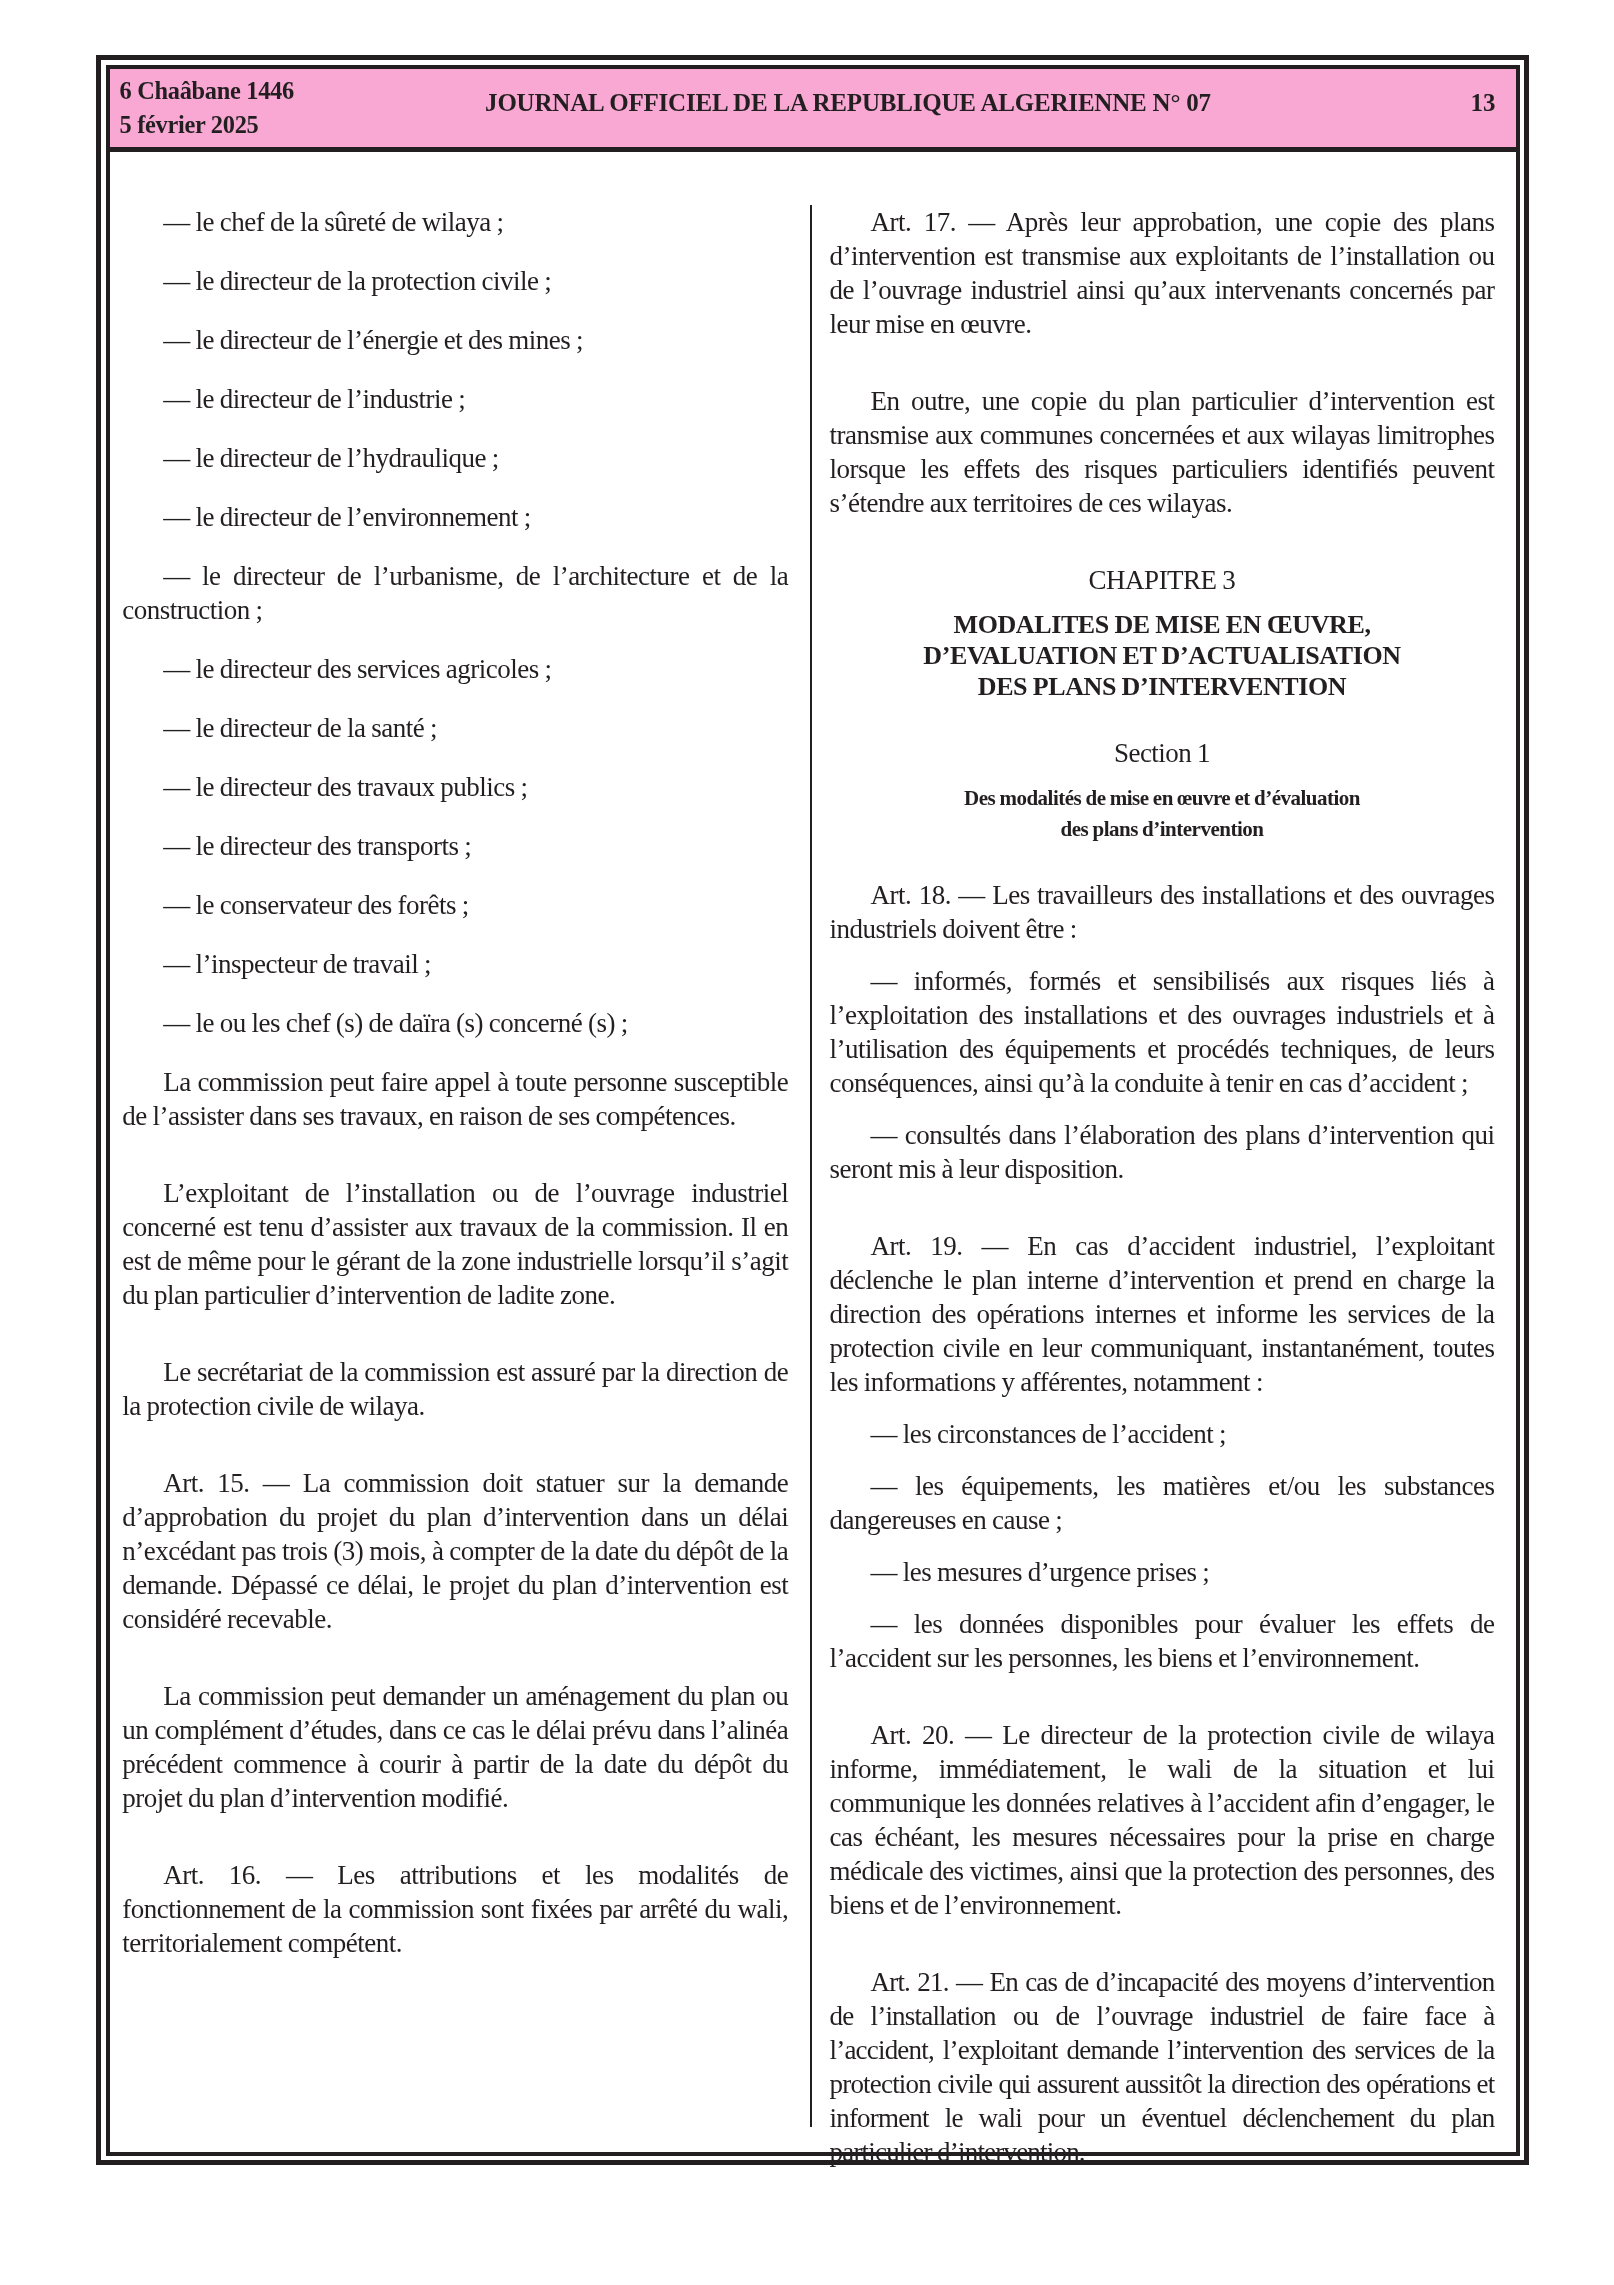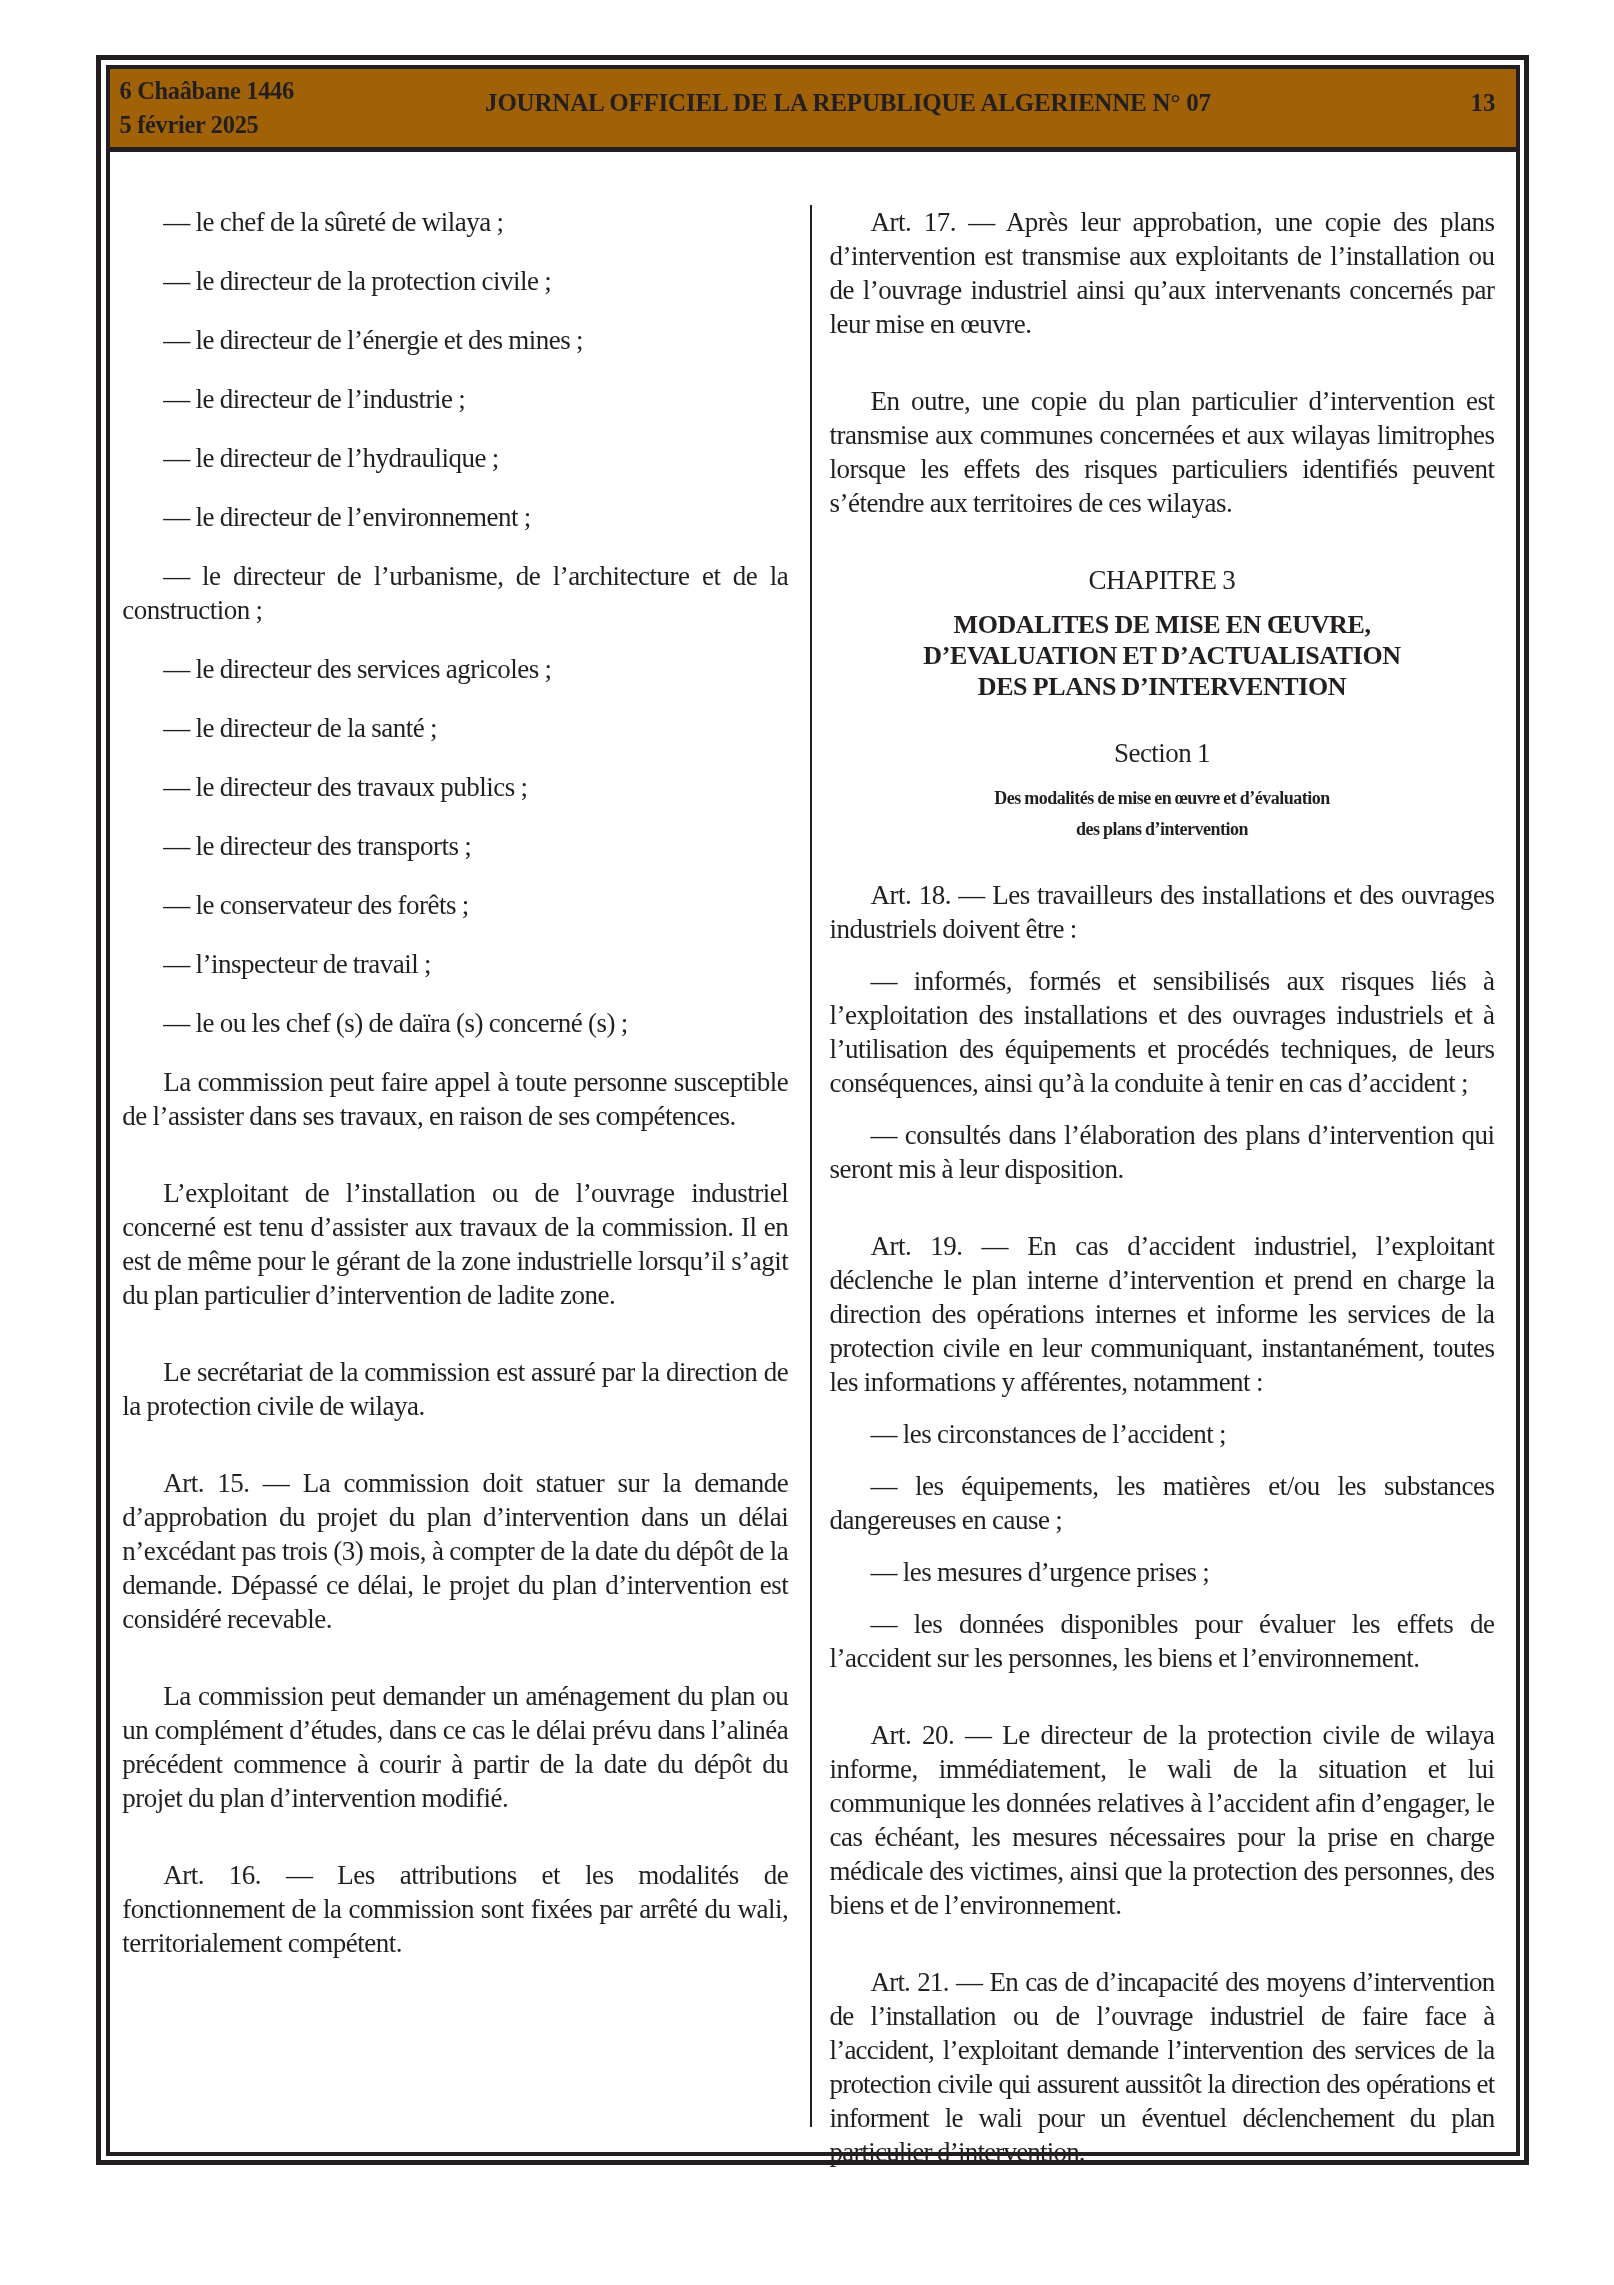--- a/index.html
+++ b/index.html
@@ -5,21 +5,21 @@
   html, body { margin: 0; padding: 0; background: #ffffff; }
   body { width: 1615px; height: 2285px; position: relative; overflow: hidden;
          font-family: "Liberation Serif", "DejaVu Serif", serif; color: #231f20; }
 
   .frame-outer { position: absolute; left: 96px; top: 55px; width: 1433px; height: 2110px;
                  border: 5.4px solid #231f20; box-sizing: border-box; }
   .frame-inner { position: absolute; left: 4.5px; top: 4.5px; right: 4.5px; bottom: 4.5px;
                  border: 4.5px solid #231f20; box-sizing: border-box; }
 
   .header { position: absolute; left: 0; top: 0; right: 0; height: 83px;
-            background: #a16207; border-bottom: 5.4px solid #231f20; box-sizing: border-box; }
+            background: #f9a8d4; border-bottom: 5.4px solid #231f20; box-sizing: border-box; }
   .header-date { position: absolute; left: 10px; top: 5.4px; font-weight: bold; font-size: 24.4px;
                  line-height: 34px; letter-spacing: -0.3px; }
   .header-title { position: absolute; left: 0; right: 0; top: 20px; text-align: center;
                   font-weight: bold; font-size: 25px; letter-spacing: -0.2px; padding-left: 27px; margin-left: 44px; }
   .header-page { position: absolute; right: 20px; top: 20px; font-weight: bold; font-size: 25px; }
 
   .divider { position: absolute; left: 700px; top: 136px; width: 2.7px; height: 1922px; background: #231f20; }
 
   .col { position: absolute; top: 136px; font-size: 27px; line-height: 34px; text-align: justify;
          letter-spacing: -0.5px; word-spacing: -0.5px; }
@@ -29,21 +29,21 @@
   .col p { margin: 0; text-indent: 41px; }
   .col p.item { margin-bottom: 25px; }
   .col p.para { margin-bottom: 43px; }
   .col p.sub { margin-bottom: 18px; }
   .col p.last { margin-bottom: 0; }
 
   .center { text-align: center; text-indent: 0 !important; }
   .chapter { margin-top: 0; margin-bottom: 12.7px !important; }
   .chapter-title { font-weight: bold; font-size: 26px; line-height: 31px; letter-spacing: -0.4px; margin-bottom: 34px !important; }
   .section-label { margin-bottom: 12.7px !important; }
-  .section-title { font-weight: bold; font-size: 18px; line-height: 31px; letter-spacing: -0.5px; margin-bottom: 33px !important; }
+  .section-title { font-weight: bold; font-size: 21px; line-height: 31px; letter-spacing: -0.5px; margin-bottom: 33px !important; }
 </style>
 </head>
 <body>
 
 <div class="frame-outer">
   <div class="frame-inner">
 
     <div class="header">
       <div class="header-date">
         <div>6 Chaâbane 1446</div>

